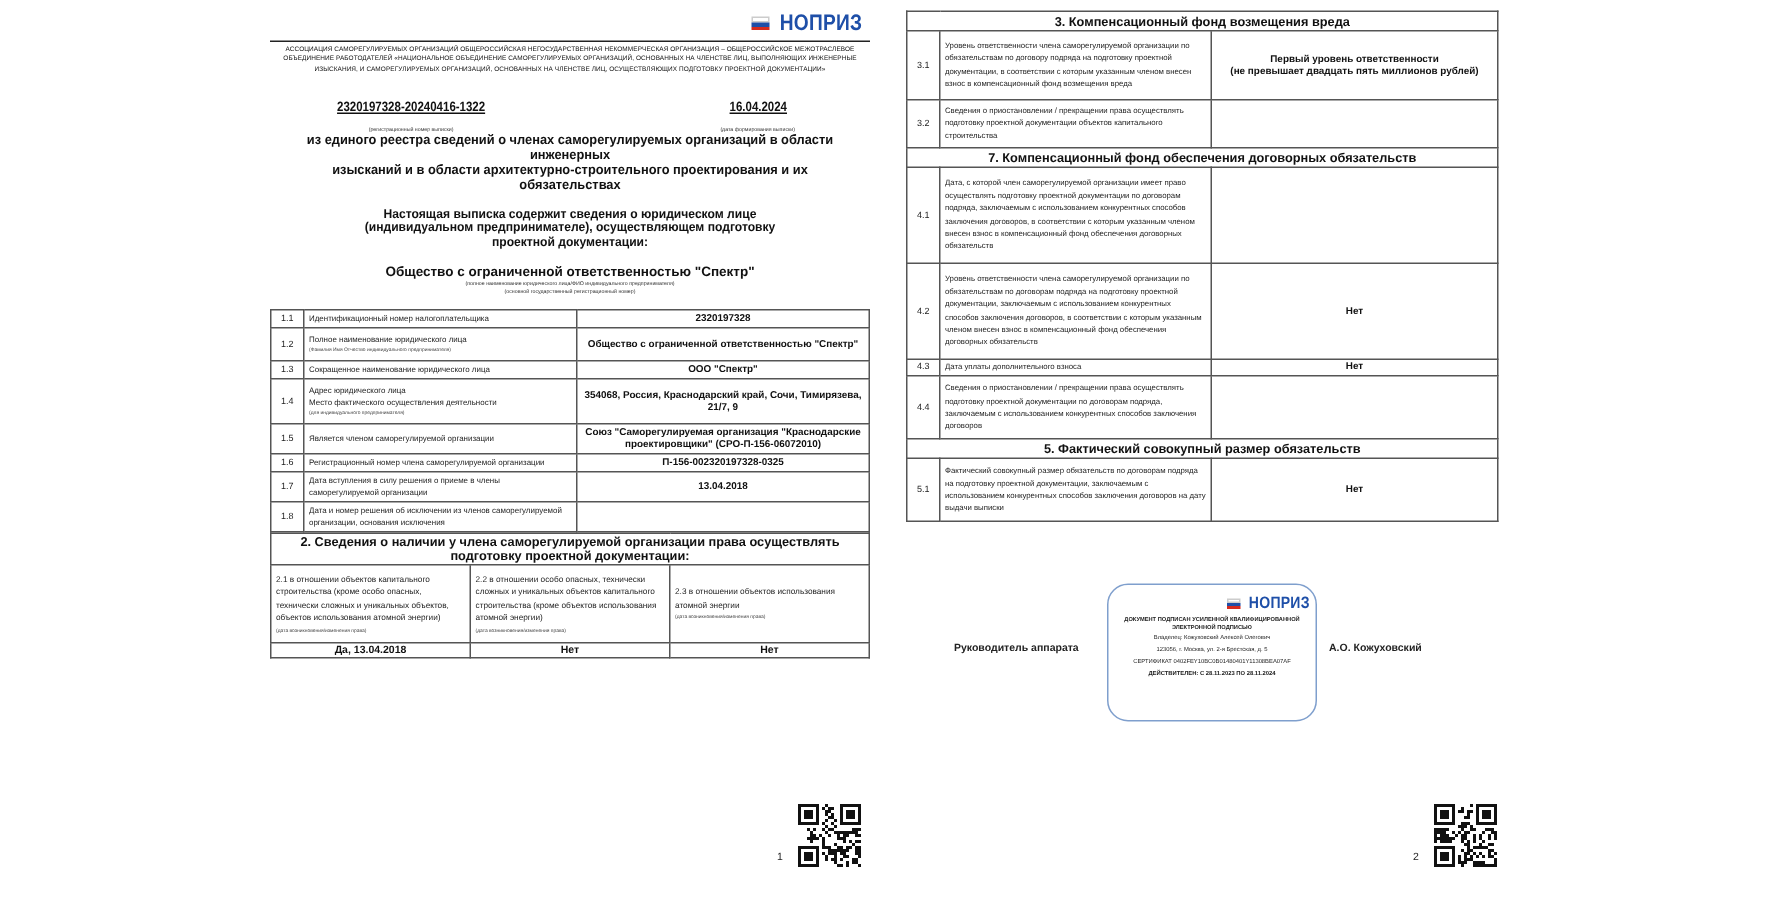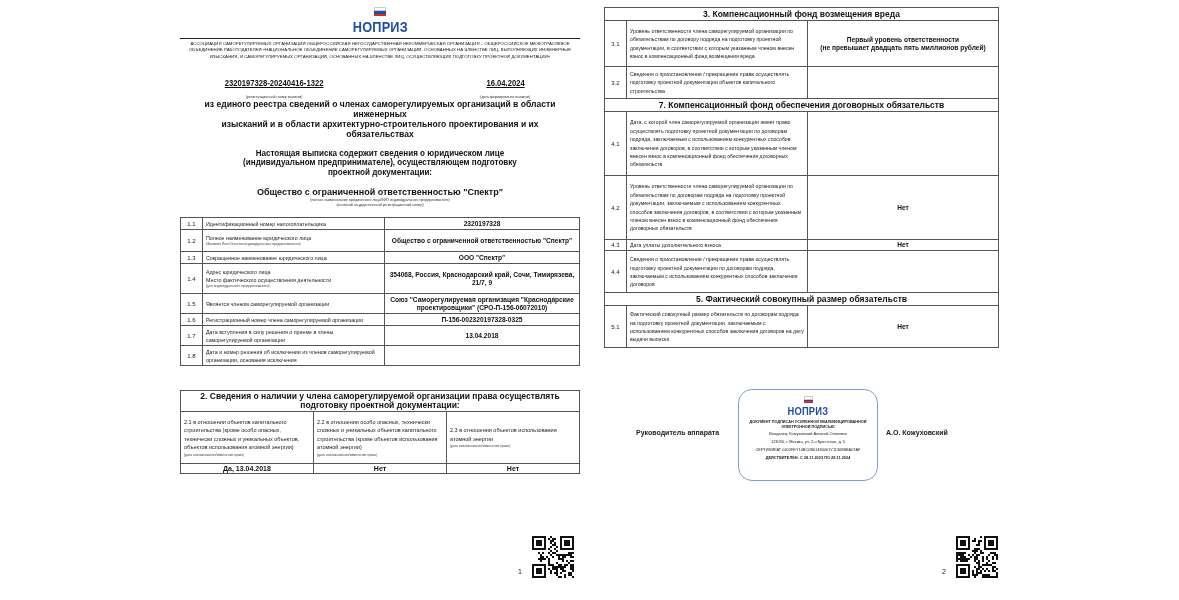--- a/index.html
+++ b/index.html
@@ -2,40 +2,40 @@
 <html><head>
 <meta charset="utf-8">
 <style>
   html, body { margin:0; padding:0; background:#ffffff; }
   body { width:1179px; height:600px; position:relative; overflow:hidden;
          font-family:"Liberation Sans Narrow","Liberation Sans", sans-serif; color:#111; }
   .page { position:absolute; top:0; background:#fff; }
   #page1 { left:180px; width:400px; height:600px; }
   #page2 { left:604px; width:395px; height:600px; }
 
-  .logo { display:flex; align-items:center; justify-content:flex-end; gap:2px;flex-direction:column; }
+  .logo { display:flex; align-items:center; justify-content:flex-end; gap:2px; }
   .logo .flag { width:12px; height:9px; display:inline-flex; flex-direction:column; }
   .logo .flag i { flex:1; display:block; }
   .logo .word { color:#1e4fa8; font-weight:bold; font-size:15px; letter-spacing:0.2px; transform:scaleX(0.85); display:inline-block; }
 
   .hdr-rule { border-top:1.5px solid #222; margin:3px 0 0 0; }
   .assoc { font-size:4.3px; text-align:center; line-height:6.3px; margin-top:2px; letter-spacing:0.05px; text-transform:uppercase; }
 
   .regrow { display:flex; justify-content:space-between; padding:0 50px 0 36px; margin-top:12px; }
   .regcol { text-align:center; }
   .regval { font-size:9px; text-decoration:underline; font-weight:bold; transform:scaleX(0.85); display:inline-block; }
   .cap { font-size:3.5px; color:#333; margin-top:5px; }
 
   .title { text-align:center; font-weight:bold; font-size:10.5px; margin-top:-2px; }
   .subtitle { text-align:center; font-weight:bold; font-size:9px; line-height:10px; transform:scaleX(0.95); }
   .intro { text-align:center; font-weight:bold; font-size:8.5px; line-height:9.5px; margin-top:10px; transform:scaleX(0.95); }
   .orgname { text-align:center; font-weight:bold; font-size:9px; margin-top:10px; }
   .ogrn { text-align:center; font-weight:bold; font-size:9.5px; margin-top:6px; }
 
-  table.doc { border-collapse:collapse; width:100%; table-layout:fixed;margin-top:24px; }
+  table.doc { border-collapse:collapse; width:100%; table-layout:fixed; }
   table.doc td { border:1px solid #555; vertical-align:middle; padding:1px 3px; }
   .sec-h td { text-align:center; font-weight:bold; font-size:8.5px; padding:2px 3px; border:1px solid #222; }
   .num { text-align:center; font-size:6px; color:#222; }
   .lbl { font-size:5.3px; line-height:8.1px; color:#222; }
   .lbl small { display:block; font-size:3.3px; line-height:5px; color:#444; }
   .val { text-align:center; font-weight:bold; font-size:6.6px; line-height:7.6px; }
   .p2 .lbl { font-size:5.2px; line-height:8.4px; }
   .rights td { vertical-align:top; font-size:5.5px; line-height:8.4px; color:#222; }
   .rights small { display:block; font-size:3.3px; line-height:6px; color:#444; }
   .rights-vals td { text-align:center; font-weight:bold; font-size:7px; vertical-align:middle; }

